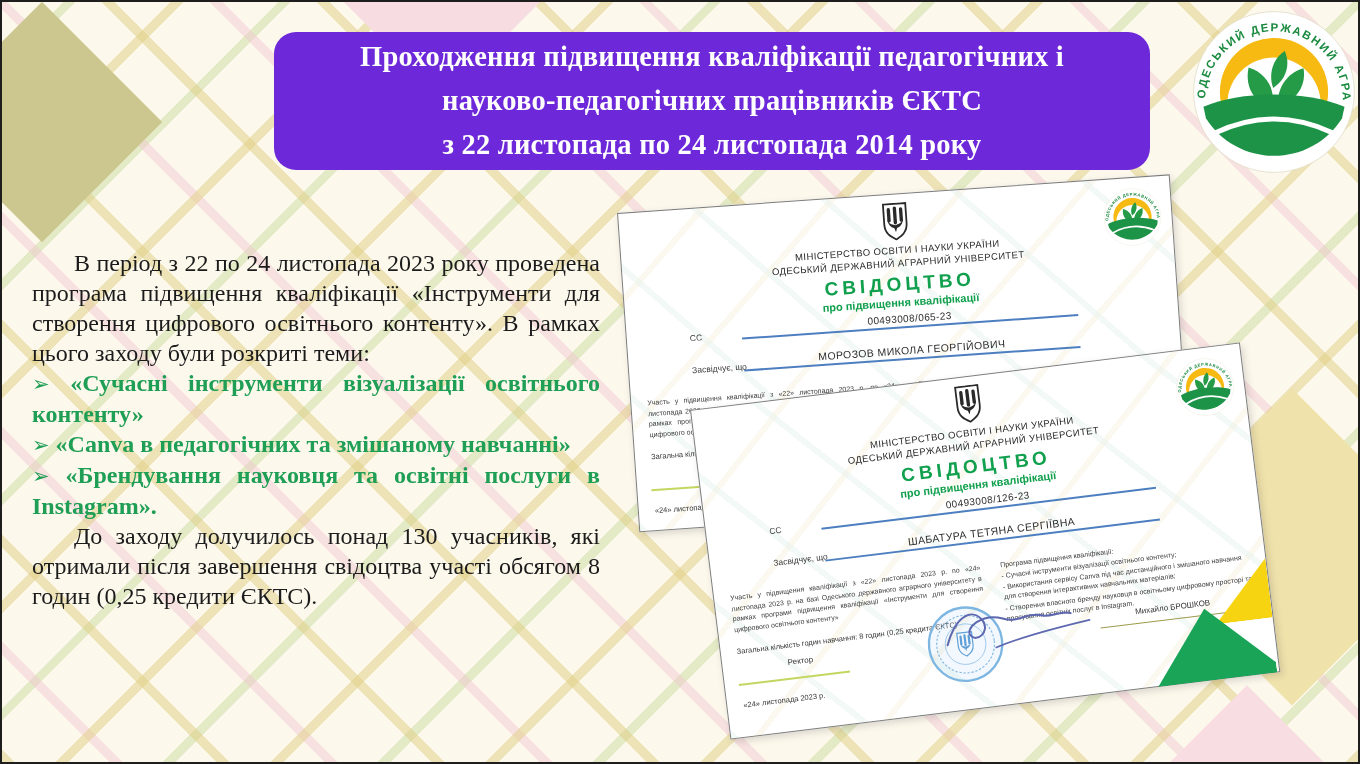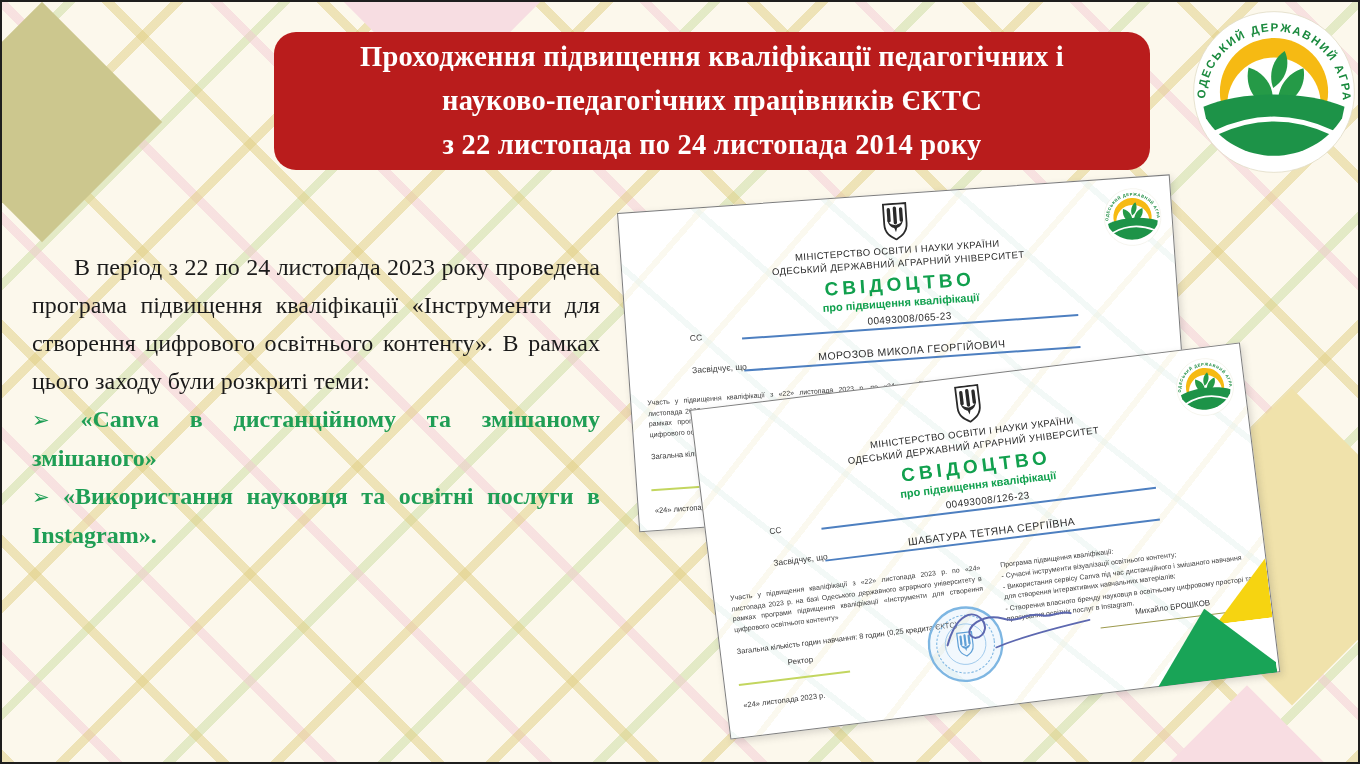--- a/index.html
+++ b/index.html
@@ -19,35 +19,35 @@
   }
   .diamond{position:absolute; z-index:0; transform:rotate(45deg); pointer-events:none;}
   .dm-olive {left:-45px;  top:35px;   width:170px; height:170px; background:#ccc78e;}
   .dm-pinkT {left:360px;  top:-95px;  width:160px; height:160px; background:#f7dde2;}
   .dm-yellR {left:1178px; top:433px;  width:224px; height:224px; background:#f0e2ab;}
   .dm-pinkB {left:1120px; top:735px;  width:250px; height:250px; background:#f8dde2;}
 
   
   .banner{
     position:absolute; left:272px; top:30px; width:876px; height:138px; z-index:3;
-    background:#b91c1c; border-radius:22px;
+    background:#6d28d9; border-radius:22px;
     display:flex; flex-direction:column; align-items:center; justify-content:center;
   }
   .banner .tline{
     color:#fff; font-weight:bold; font-size:28.5px; line-height:44px;
     text-align:center; white-space:nowrap; letter-spacing:.2px;
   }
 
   
   .logo-big{position:absolute; left:1190px; top:8px; width:164px; height:164px; z-index:3;}
 
   
   .bodytext{
     position:absolute; left:30px; top:246px; width:568px; z-index:2;
-    font-size:24px; line-height:38px; color:#1b1b1b; text-align:justify;
+    font-size:24px; line-height:30px; color:#1b1b1b; text-align:justify;
   }
   .bodytext p{margin:0;}
   .p-ind{text-indent:42px;}
   .bullet{color:#1f9e55; font-weight:bold;}
   .bullet .bmark{color:#1f9e55; font-weight:normal; font-family:"DejaVu Sans",sans-serif; font-size:21px;}
 
   
   .cert{
     position:absolute; width:552px; height:330px; background:#fff;
     border:1px solid #7d7d7d; transform-origin:0 0;
@@ -155,22 +155,24 @@
     <div class="tline">науково-педагогічних працівників ЄКТС</div>
     <div class="tline">з 22 листопада по 24 листопада 2014 року</div>
   </div>
 
   <svg class="logo-big" viewBox="0 0 200 200">
     <use href="#logoG"></use>
   </svg>
 
   <div class="bodytext">
     <p class="p-ind">В період з 22 по 24 листопада 2023 року проведена програма підвищення кваліфікації «Інструменти для створення цифрового освітнього контенту». В рамках цього заходу були розкриті теми:</p>
-    <p class="bullet"><span class="bmark">➢</span> <span>«Canva в дистанційному та змішаному змішаного»</span></p>
-    <p class="bullet"><span class="bmark">➢</span> <span>«Використання науковця та освітні послуги в Instagram».</span></p>
+    <p class="bullet"><span class="bmark">➢</span> <span>«Сучасні інструменти візуалізації освітнього контенту»</span></p>
+    <p class="bullet"><span class="bmark">➢</span> <span>«Canva в педагогічних та змішаному навчанні»</span></p>
+    <p class="bullet"><span class="bmark">➢</span> <span>«Брендування науковця та освітні послуги в Instagram».</span></p>
+    <p class="p-ind">До заходу долучилось понад 130 учасників, які отримали після завершення свідоцтва участі обсягом 8 годин (0,25 кредити ЄКТС).</p>
   </div>
 
   <div class="cert cert1">
     <svg class="crest" viewBox="0 0 24 34" width="27" height="38">
         <use href="#crestG"></use>
       </svg>
     <div class="ministry min1">МІНІСТЕРСТВО ОСВІТИ І НАУКИ УКРАЇНИ</div>
     <div class="ministry min2">ОДЕСЬКИЙ ДЕРЖАВНИЙ АГРАРНИЙ УНІВЕРСИТЕТ</div>
     <div class="doctype">СВІДОЦТВО</div>
     <div class="docsub">про підвищення кваліфікації</div>

